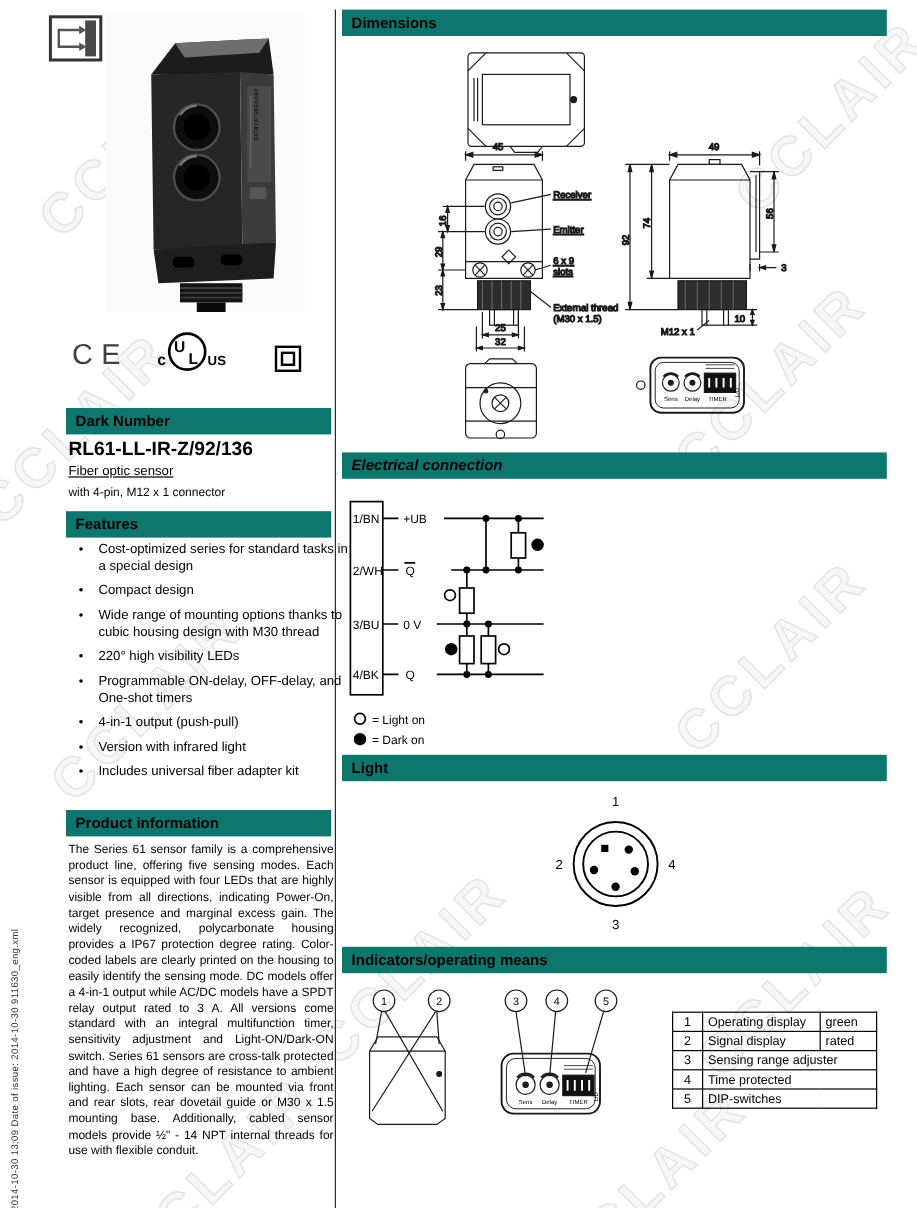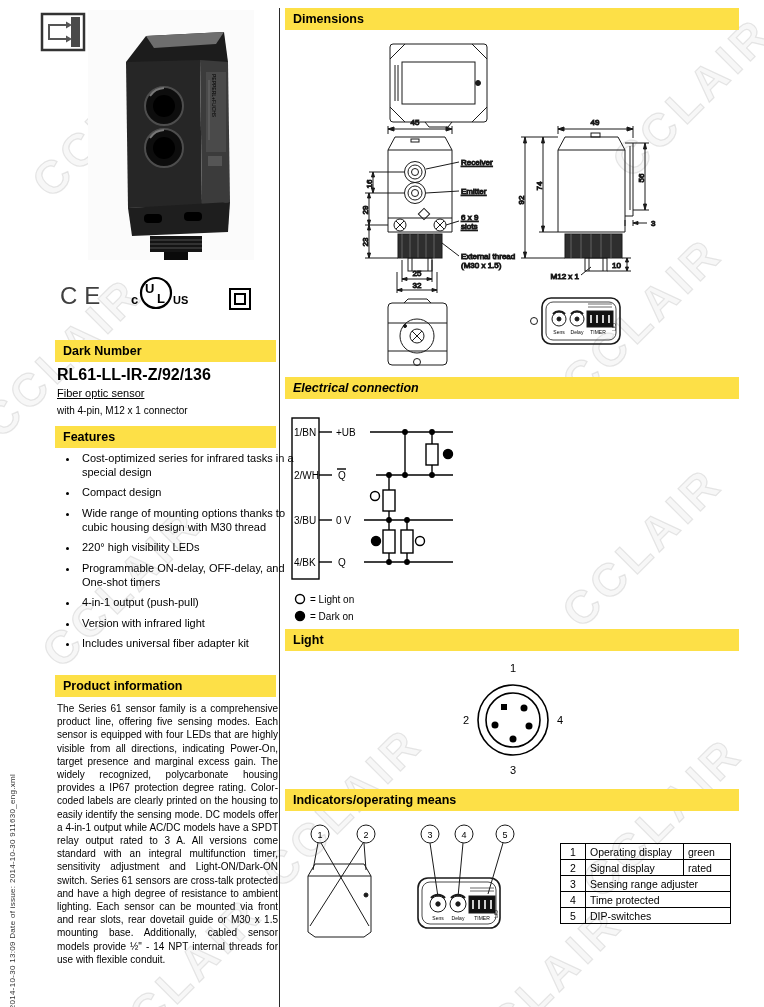--- a/index.html
+++ b/index.html
@@ -8,21 +8,21 @@
     background:#ffffff;color:#000;
     font-family:"Liberation Sans", sans-serif;
   }
   .wm{
     position:absolute;font-weight:bold;font-size:46px;letter-spacing:5px;
     color:rgba(0,0,0,0.03);-webkit-text-stroke:1.2px rgba(200,200,200,0.45);
     transform:rotate(-45deg);pointer-events:none;white-space:nowrap;
   }
   .divider{position:absolute;left:279px;top:8px;width:1px;height:999px;background:#2a2a2a;}
   .bar{
-    position:absolute;background:#fde047;box-sizing:border-box;height:22px;
+    position:absolute;background:#0f766e;box-sizing:border-box;height:22px;
     font-weight:bold;font-size:12.5px;padding:4px 0 0 8px;color:#000;
   }
   .bar-left{left:55px;width:221px;}
   .bar-right{left:285px;width:454px;}
   .model-number{position:absolute;left:57px;top:366px;font-size:16px;font-weight:bold;}
   .model-type{position:absolute;left:57px;top:387px;font-size:11px;text-decoration:underline;}
   .model-conn{position:absolute;left:57px;top:405px;font-size:10px;}
   .features-list{
     position:absolute;left:57px;top:452px;width:218px;margin:0;
     padding:0 0 0 22px;font-size:11px;line-height:1.27;
@@ -126,21 +126,21 @@
     <div class="inner"></div>
   </div>
 
 <div class="bar bar-left" style="top:340px;">Dark Number</div>
 <div class="model-number">RL61-LL-IR-Z/92/136</div>
 <div class="model-type">Fiber optic sensor</div>
 <div class="model-conn">with 4-pin, M12 x 1 connector</div>
 
 <div class="bar bar-left" style="top:426px;">Features</div>
 <ul class="features-list">
-  <li>Cost-optimized series for infrared tasks in a special design</li>
+  <li>Cost-optimized series for standard tasks in a special design</li>
   <li>Compact design</li>
   <li>Wide range of mounting options thanks to cubic housing design with M30 thread</li>
   <li>220° high visibility LEDs</li>
   <li>Programmable ON-delay, OFF-delay, and One-shot timers</li>
   <li>4-in-1 output (push-pull)</li>
   <li>Version with infrared light</li>
   <li>Includes universal fiber adapter kit</li>
 </ul>
 
 <div class="bar bar-left" style="top:675px;">Product information</div>

